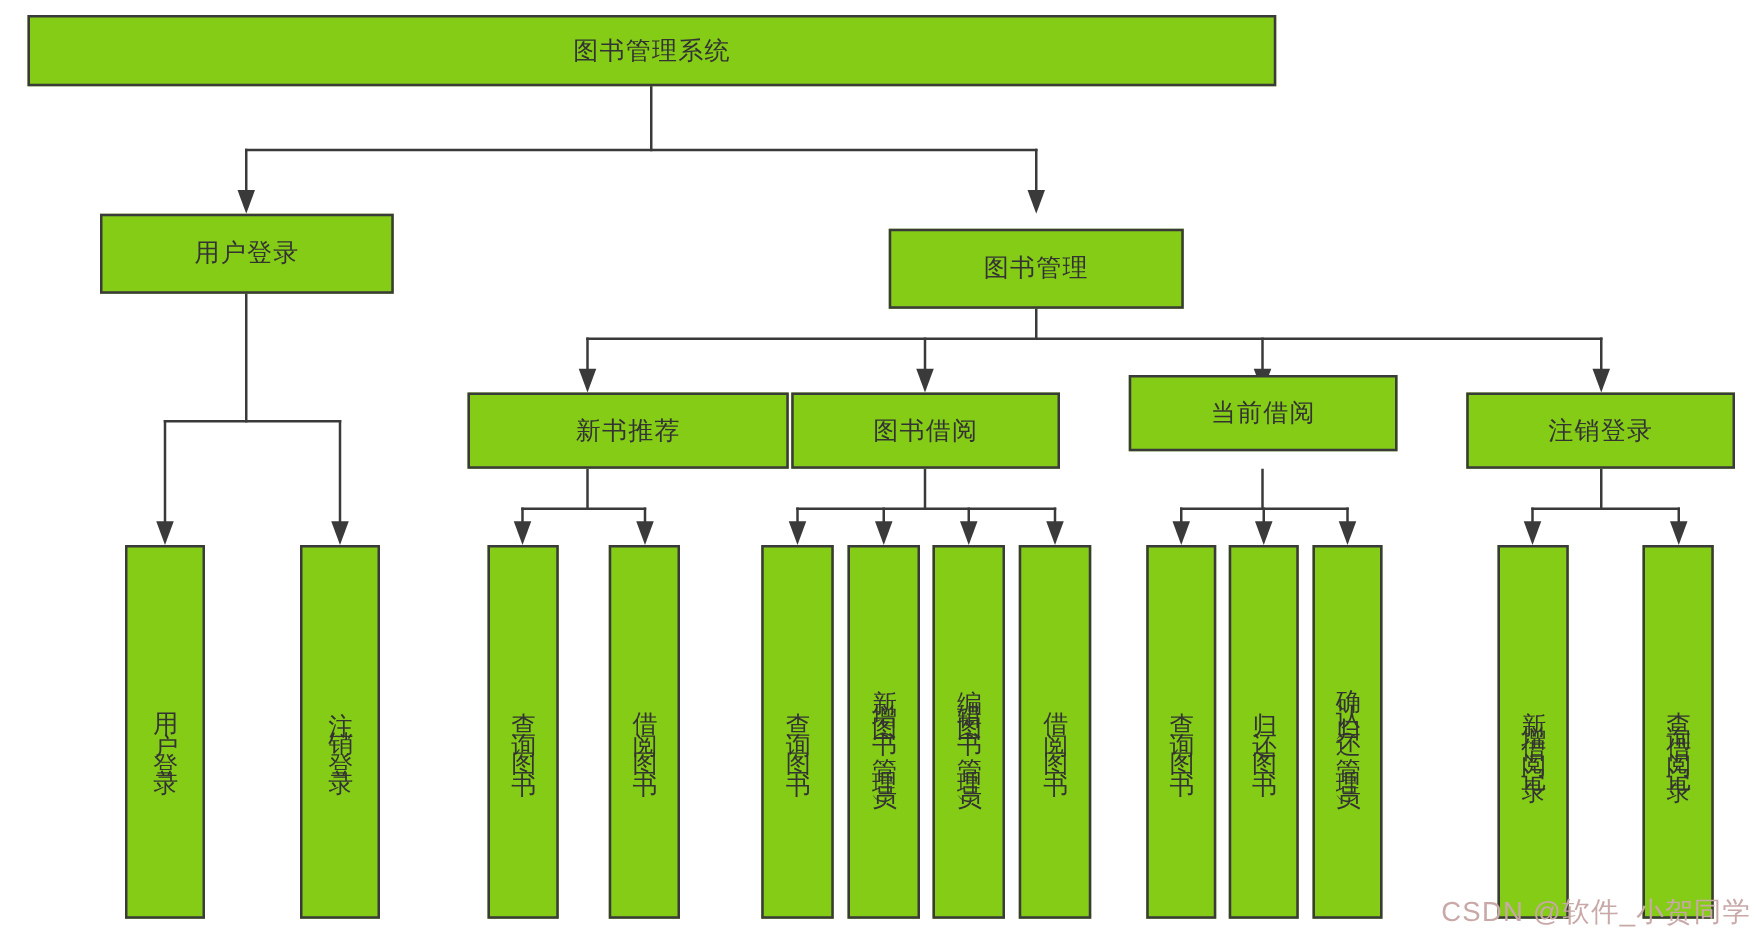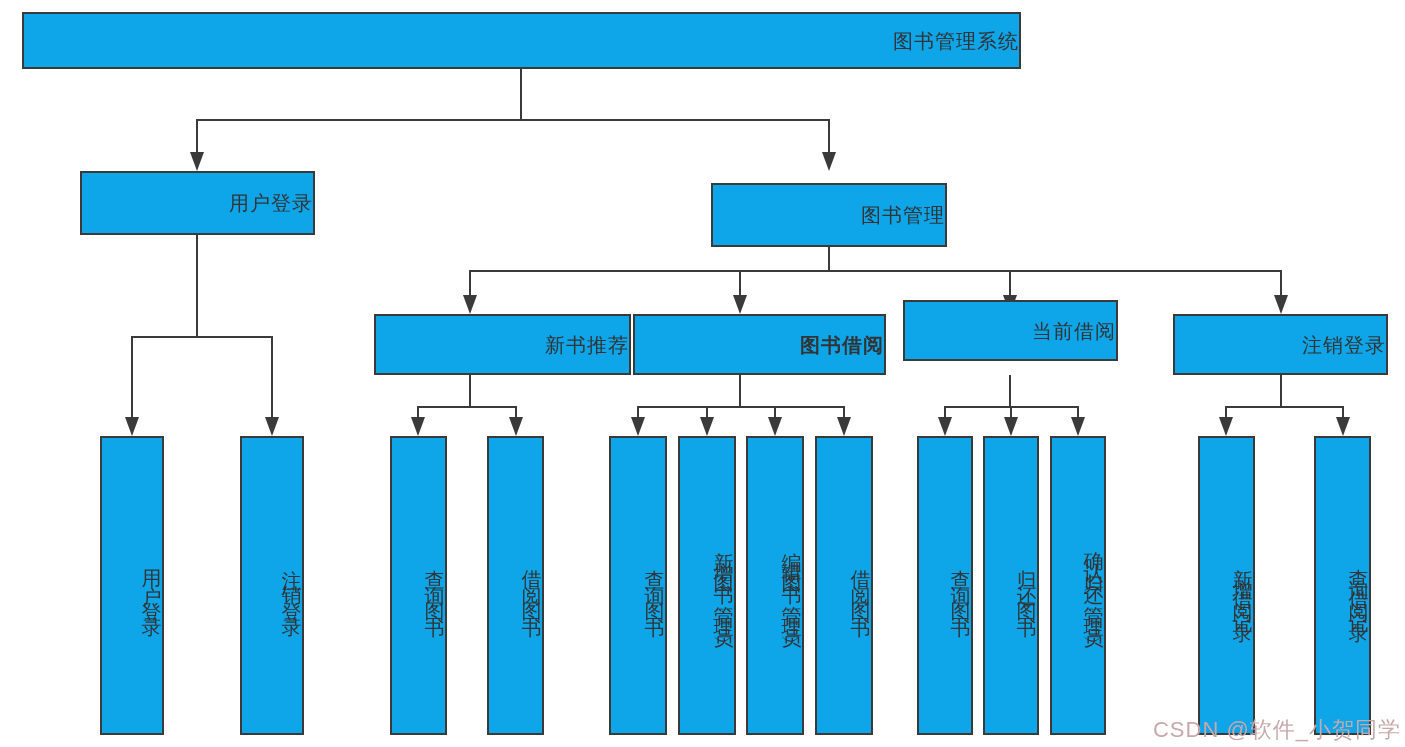--- a/index.html
+++ b/index.html
@@ -18,24 +18,24 @@
   .connector-layer {
     position: absolute;
     left: 0; top: 0;
     width: 1405px;
     height: 747px;
   }
   .box {
     position: absolute;
     box-sizing: border-box;
     border: 2px solid #3a3a3a;
-    background: #0ea5e9;
+    background: #84cc16;
     display: flex;
     align-items: center;
-    justify-content: flex-end;
+    justify-content: center;
     color: #333333;
     font-size: 20px;
     line-height: 1;
   }
   .hbox .lbl {
     white-space: nowrap;
     letter-spacing: 1px;
   }
   .vbox {
     top: 436px;
@@ -145,21 +145,21 @@
   <div class="box hbox" style="left:80px; top:171px; width:235px; height:64px;">
     <span class="lbl">用户登录</span>
   </div>
   <div class="box hbox" style="left:711px; top:171px; width:236px; height:64px;margin-top:12px;">
     <span class="lbl">图书管理</span>
   </div>
 
   <div class="box hbox" style="left:363px; top:314px; width:257px; height:61px;margin-left:11px;">
     <span class="lbl">新书推荐</span>
   </div>
-  <div class="box hbox" style="left:633px; top:314px; width:253px; height:61px;font-weight:bold;">
+  <div class="box hbox" style="left:633px; top:314px; width:215px; height:61px;">
     <span class="lbl">图书借阅</span>
   </div>
   <div class="box hbox" style="left:903px; top:300px; width:215px; height:61px;">
     <span class="lbl">当前借阅</span>
   </div>
   <div class="box hbox" style="left:1173px; top:314px; width:215px; height:61px;">
     <span class="lbl">注销登录</span>
   </div>
 
   <div class="box vbox wide" style="left:100px; width:64px;">

